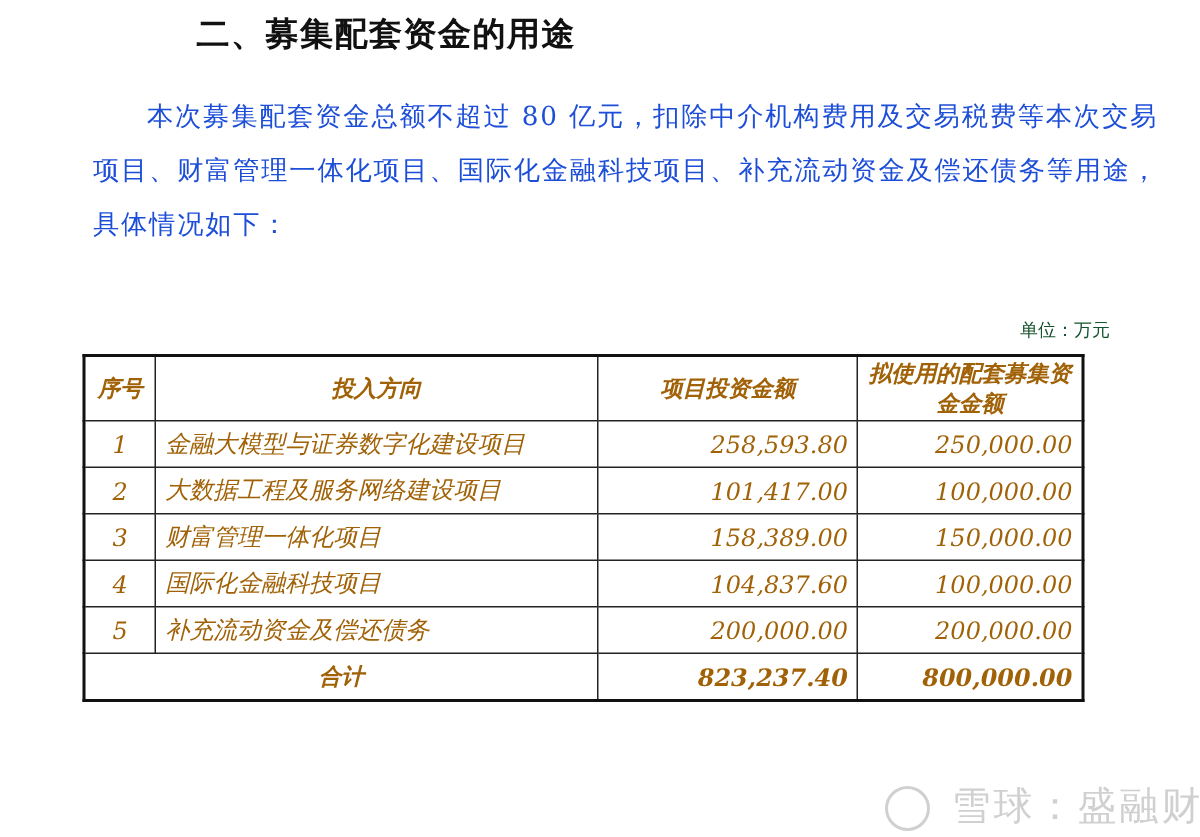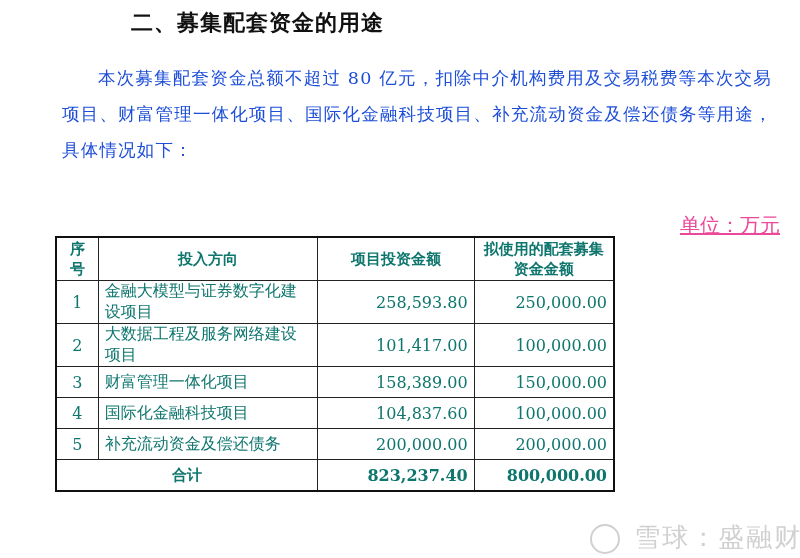--- a/index.html
+++ b/index.html
@@ -15,26 +15,26 @@
   }
   .para {
     position: absolute; left: 62px; width: 700px;
     font-size: 17.5px; line-height: 36px; letter-spacing: 1.2px; color: #1d4ed8;
   }
   .para p { margin: 0; white-space: nowrap; }
   .indent { padding-left: 36px; }
   #p1 { top: 60px; }
   #p2 { top: 478px; }
   .unit {
-    position: absolute; left: 680px; top: 212px; font-size: 20px; color: #ec4899; text-decoration: underline;
+    position: absolute; left: 680px; top: 212px; font-size: 12px; color: #14532d;
   }
   table.alloc {
-    position: absolute; left: 55px; top: 236px; width: 560px;
+    position: absolute; left: 55px; top: 236px; width: 668px;
     border-collapse: collapse; border: 2px solid #111;
-    font-size: 16px; color: #0f766e;
+    font-size: 16px; color: #a16207; font-style: italic;
   }
   table.alloc td, table.alloc th {
     border: 1px solid #222; padding: 0 6px; height: 30px;
   }
   table.alloc th {
     font-family: "DejaVu Sans", "Liberation Sans", sans-serif;
     font-weight: bold; font-size: 15px; height: 42px; line-height: 20px;
   }
   .c-idx { width: 36px; text-align: center; }
   .c-dir { width: 306px; text-align: left; }

